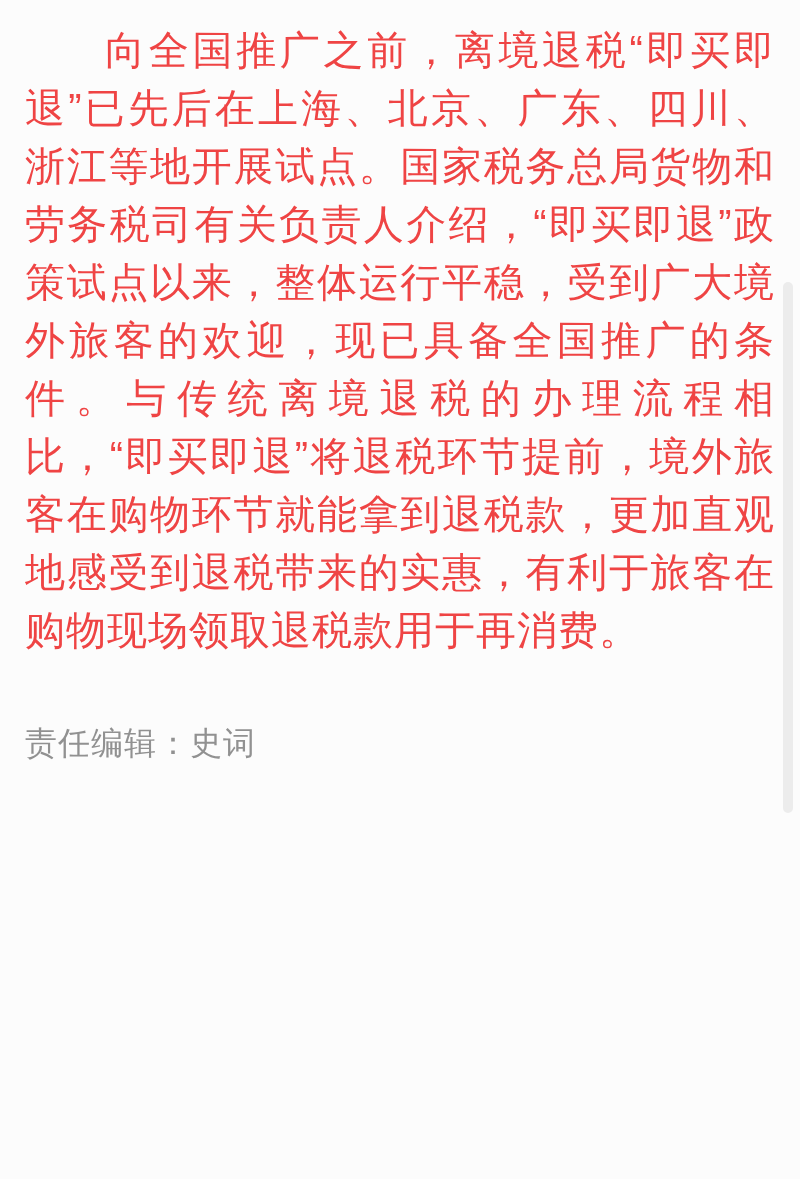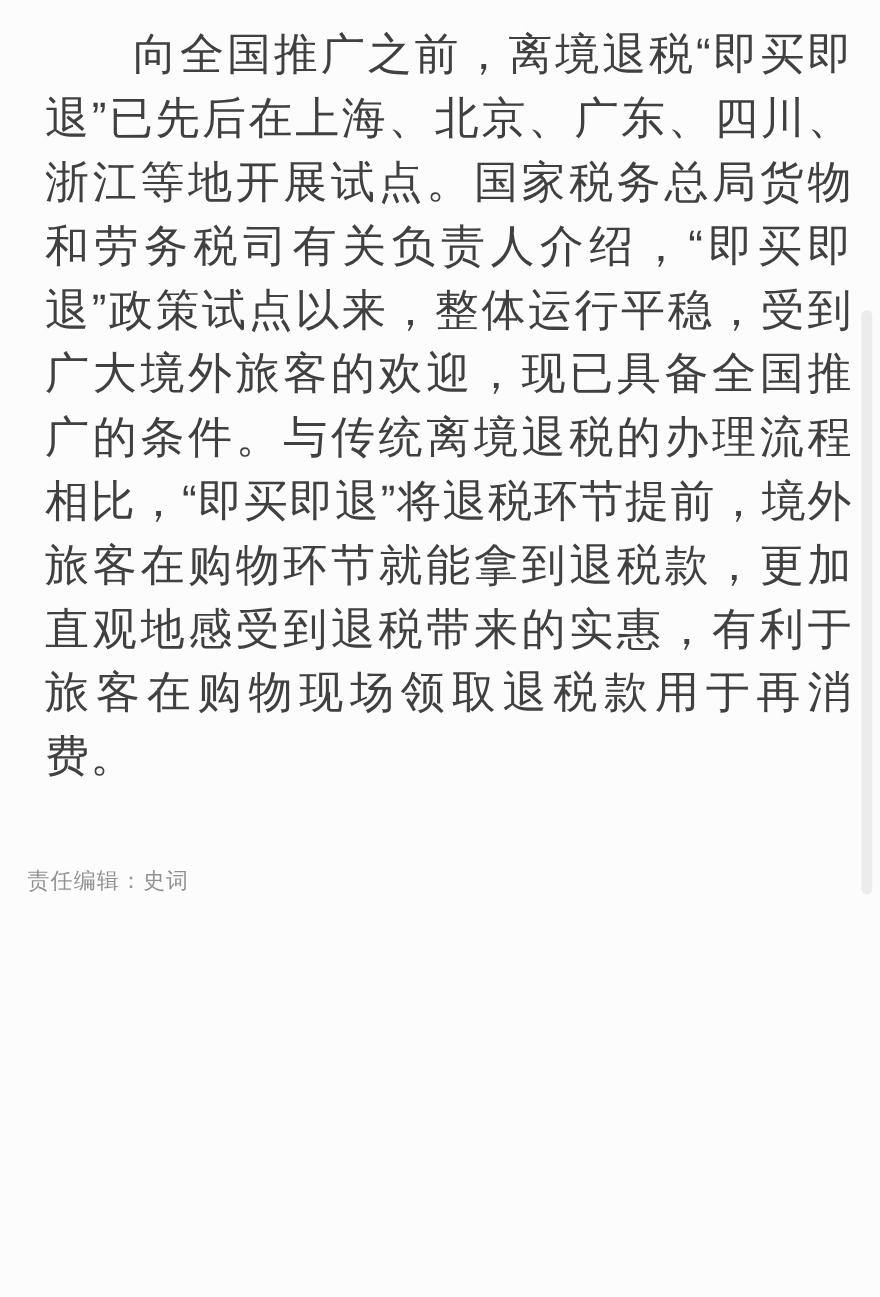--- a/index.html
+++ b/index.html
@@ -12,34 +12,33 @@
     position: relative;
     background: #fcfcfc;
     font-family: "Liberation Sans", "DejaVu Sans", sans-serif;
   }
   .article {
     padding: 21px 25px 0 25px;
   }
   .para {
     font-size: 40px;
     line-height: 58px;
-    color: #404040;
+    color: #ef4444;
     text-align: justify;
     text-justify: inter-character;
     text-indent: 2em;
     letter-spacing: 1px;
     word-break: break-all;
-    margin-left: 16px;
   }
   .para + .para {
     margin-top: 44px;
   }
   .editor-note {
     margin-top: 67px;
-    font-size: 20px;
+    font-size: 32px;
     line-height: 34px;
     color: #919191;
     letter-spacing: 1px;
   }
   .scrollbar-thumb {
     position: absolute;
     top: 282px;
     right: 7px;
     width: 10px;
     height: 531px;

